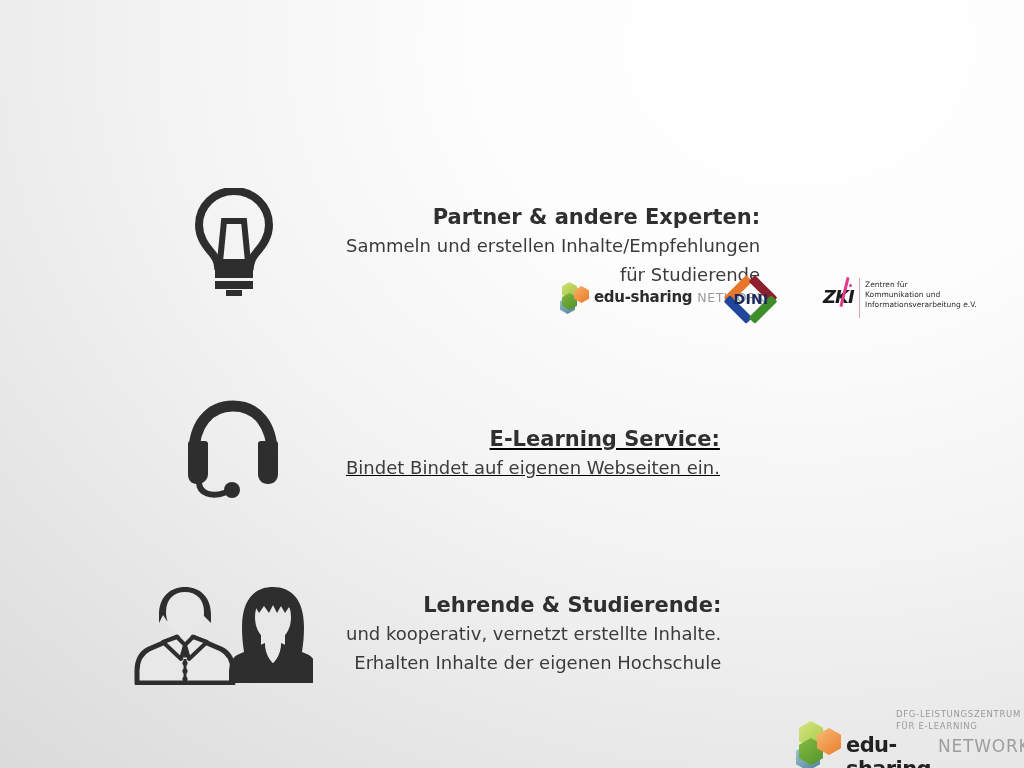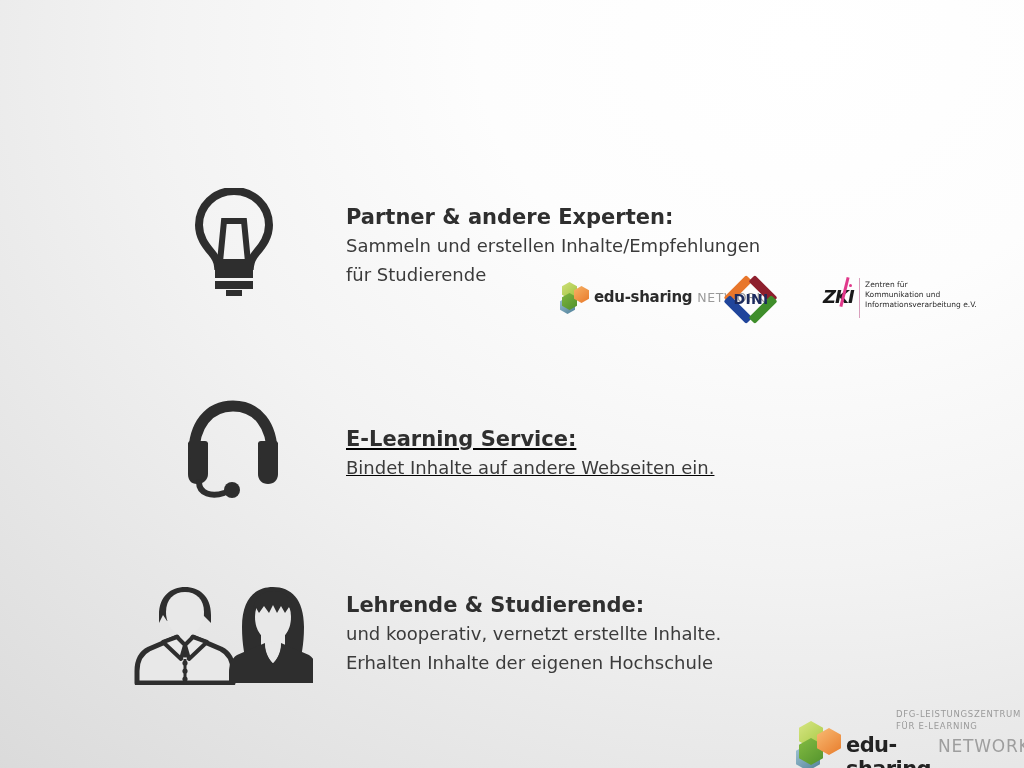--- a/index.html
+++ b/index.html
@@ -34,20 +34,21 @@
     color: #6d7a2f;
     white-space: nowrap;
     font-family: "DejaVu Sans", "Liberation Sans", sans-serif;
   }
   .row-icon {
     position: absolute;
     display: block;
   }
   .row-text {
     position: absolute;
+    text-align: right;
   }
   .row-heading {
     font-size: 21px;
     font-weight: 700;
     color: #2f2f2f;
     line-height: 28px;
     white-space: nowrap;
   }
   .row-line {
     font-size: 18px;
@@ -354,21 +355,21 @@
       <path d="M76 45 L 96 45 L 96 76 C 96 82 92 86 86 86 C 80 86 76 82 76 76 Z" fill="#2e2e2e"></path>
       <rect x="76" y="43" width="20" height="18" rx="3" fill="#2e2e2e"></rect>
 
       <path d="M17 84 C 17 96 30 99 42 95" fill="none" stroke="#2e2e2e" stroke-width="6" stroke-linecap="round"></path>
       <circle cx="50" cy="92" r="8" fill="#2e2e2e"></circle>
     </svg>
   </div>
 
   <div class="row-text" id="row2-text">
     <div class="row-heading">E-Learning Service:</div>
-    <div class="row-line">Bindet Inhalte auf andere Webseiten ein.</div>
+    <div class="row-line">Bindet Bindet auf eigenen Webseiten ein.</div>
   </div>
 
   <div class="row-icon" id="row3-icon">
     <svg width="180" height="100" viewBox="0 0 180 100" aria-hidden="true">
 
       <path d="M26 30 C 26 11 38 2 52 2 C 66 2 78 11 78 30
                L 78 38 L 70 30 L 66 36 L 34 36 L 30 30 L 26 38 Z" fill="#2e2e2e"></path>
 
       <path d="M33 27 C 33 14 41 7 52 7 C 63 7 71 14 71 27
                C 71 40 63 50 52 50 C 41 50 33 40 33 27 Z" fill="#e8e8e8"></path>

